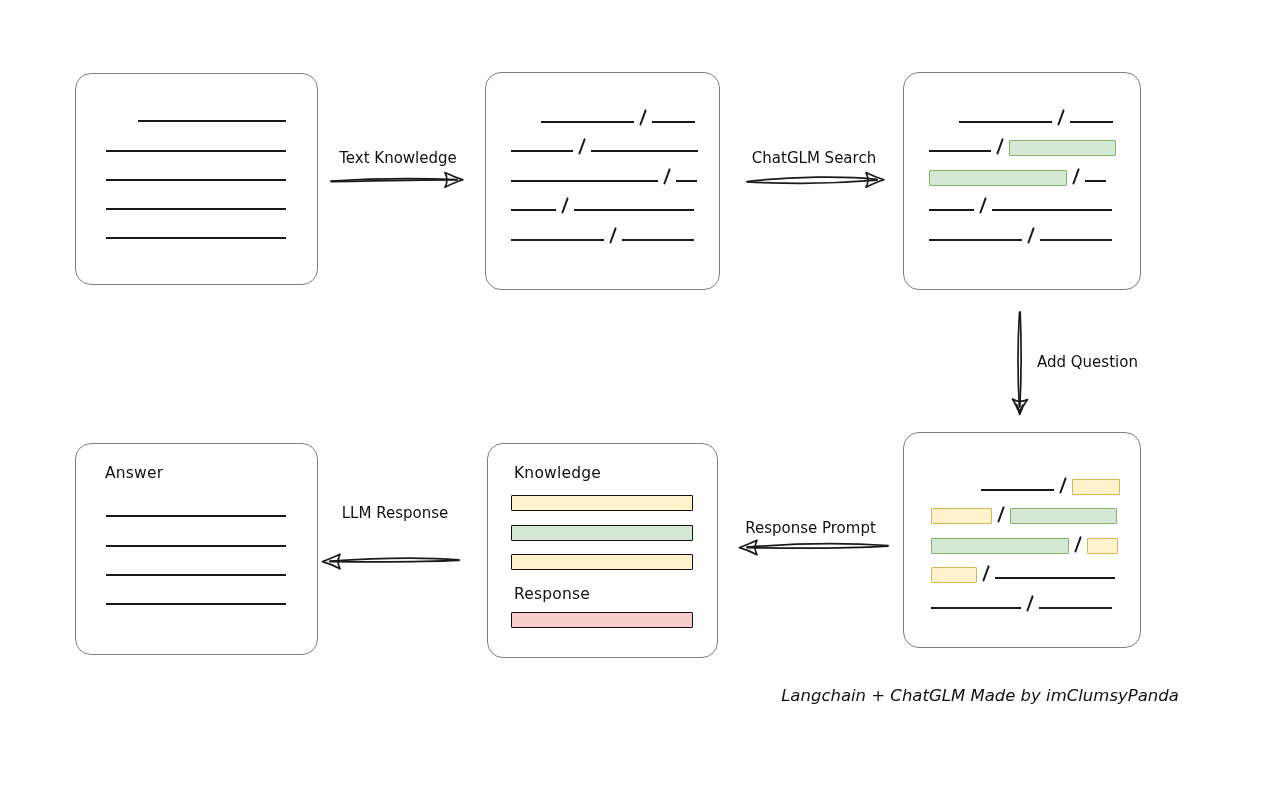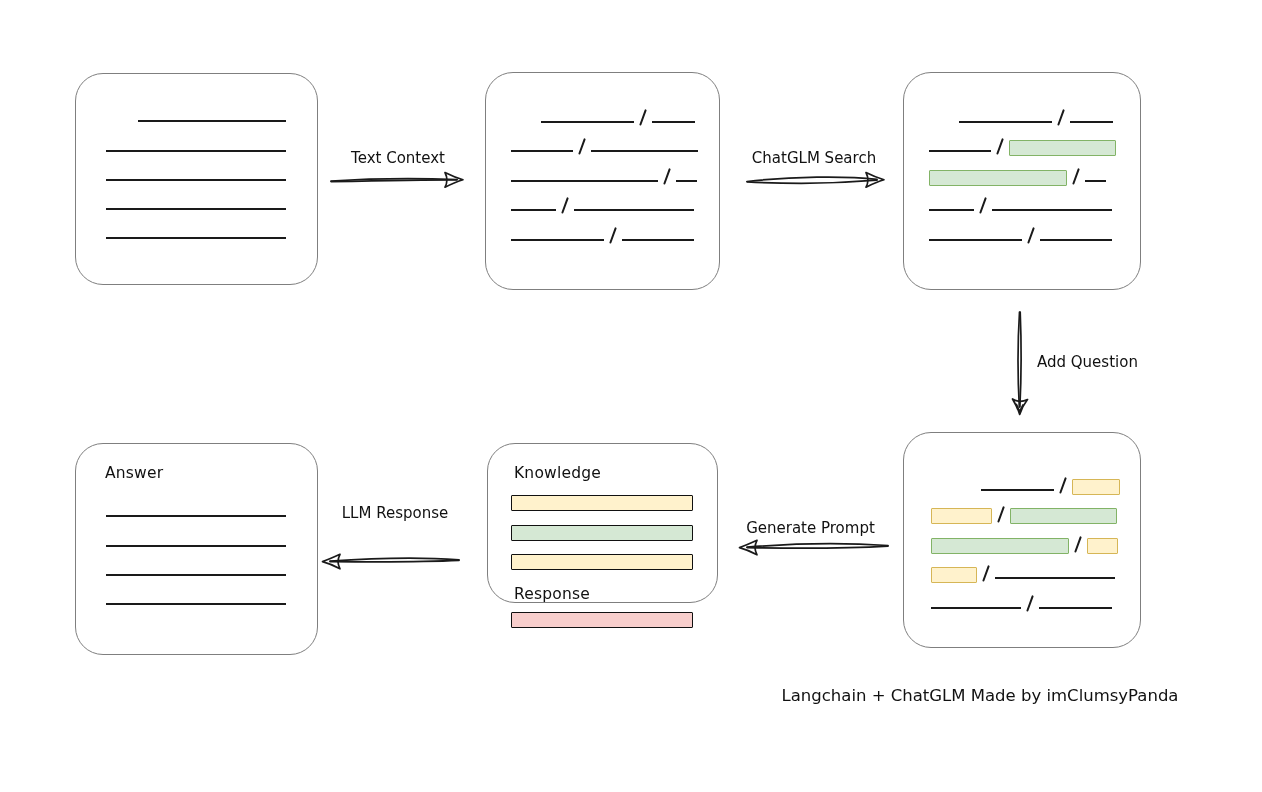--- a/index.html
+++ b/index.html
@@ -3,21 +3,21 @@
 <meta charset="utf-8">
 <style>
   html,body{margin:0;padding:0;}
   body{
     width:1262px;height:792px;position:relative;background:#ffffff;
     font-family:"DejaVu Sans","Liberation Sans",sans-serif;color:#111;
     overflow:hidden;
   }
   .box{
     position:absolute;background:#fff;border:1.5px solid var(--box-border,#7f7f7f);
-    border-radius:28px;box-sizing:border-box;
+    border-radius:16px;box-sizing:border-box;
   }
   
   .rows-wrap{box-sizing:border-box;}
   .seg-row{height:29.6px;display:flex;align-items:flex-end;box-sizing:border-box;}
   .seg-line{display:inline-block;height:0;border-bottom:2px solid var(--line,#1a1a1a);}
   .seg-slash{
     display:inline-block;width:2.4px;height:17px;background:var(--line,#1a1a1a);
     border-radius:1px;transform:rotate(20deg);margin:0 8px -3px 8px;
   }
   .seg-rect{
@@ -29,21 +29,21 @@
   .rect-red{background:var(--red-fill,#f8cecc);border-color:var(--red-border,#b85450);}
   
   .plain-row{height:29.3px;display:flex;align-items:flex-end;}
   
   .box-heading{font-size:15.5px;letter-spacing:0.2px;}
   
   .bar{width:182px;height:16px;box-sizing:border-box;border:1.6px solid;border-radius:1px;}
   
   .arrow-label{position:absolute;font-size:15px;white-space:nowrap;text-align:center;}
   #svg-arrows{position:absolute;left:0;top:0;pointer-events:none;}
-  #caption{position:absolute;left:778px;top:686px;width:404px;text-align:center;font-size:16.5px;}
+  #caption{position:absolute;left:778px;top:686px;width:404px;text-align:center;font-size:16.5px;font-style:italic;}
 </style>
 </head>
 <body>
 
 <div class="box" style="left:75px;top:73px;width:243px;height:212px;">
   <div class="rows-wrap" style="padding-top:19px;">
       <div class="plain-row">
         <span class="seg-line" style="width: 148px; margin-left: 62px;"></span>
       </div>
       <div class="plain-row">
@@ -144,21 +144,21 @@
         <span class="seg-line" style="width: 120px;"></span>
       </div>
       <div class="seg-row" style="padding-left: 27px;">
         <span class="seg-line" style="width: 90px;"></span>
         <span class="seg-slash"></span>
         <span class="seg-line" style="width: 73px;"></span>
       </div>
     </div>
 </div>
 
-<div class="box" style="left:487px;top:443px;width:231px;height:160px;padding-left:23px;box-sizing:border-box;">
+<div class="box" style="left:487px;top:443px;width:231px;height:215px;padding-left:23px;box-sizing:border-box;">
   <div class="box-heading" style="margin:20px 0 0 3px;">Knowledge</div>
   <div style="margin-top:13px;display:flex;flex-direction:column;gap:13.5px;">
       <div class="bar rect-yellow"></div>
       <div class="bar rect-green"></div>
       <div class="bar rect-yellow"></div>
     </div>
   <div class="box-heading" style="margin:15px 0 0 3px;">Response</div>
   <div style="margin-top:9px;display:flex;flex-direction:column;gap:13.5px;">
       <div class="bar rect-red"></div>
     </div>
@@ -204,19 +204,19 @@
     <path d="M888,546.1 C840,548.8 792,548.4 747,547.6"></path>
     <path d="M757,540.3 C750,543.5 745,545.7 739.5,547.6 C746.5,549.5 751.5,551.8 757,554.8 C754.5,550 754.5,545 757,540.3 Z"></path>
   </g>
   <g>
     <path d="M459,559.8 C424,557.4 376,558 330,561.2"></path>
     <path d="M459,560.4 C418,562.4 376,562 330,561.6"></path>
     <path d="M340,554.3 C333,557.5 328,559.7 322.5,561.6 C329.5,563.5 334.5,565.8 340,568.8 C337.5,564 337.5,559 340,554.3 Z"></path>
   </g>
 </svg>
 
-<div class="arrow-label" style="left:332px;top:149px;width:132px;">Text Context</div>
+<div class="arrow-label" style="left:332px;top:149px;width:132px;">Text Knowledge</div>
 <div class="arrow-label" style="left:738px;top:149px;width:152px;">ChatGLM Search</div>
 <div class="arrow-label" style="left:1037px;top:353px;text-align:left;">Add Question</div>
-<div class="arrow-label" style="left:733px;top:519px;width:155px;">Generate Prompt</div>
+<div class="arrow-label" style="left:733px;top:519px;width:155px;">Response Prompt</div>
 <div class="arrow-label" style="left:327px;top:504px;width:136px;">LLM Response</div>
 
 <div id="caption">Langchain + ChatGLM Made by imClumsyPanda</div>
 
 </body></html>

